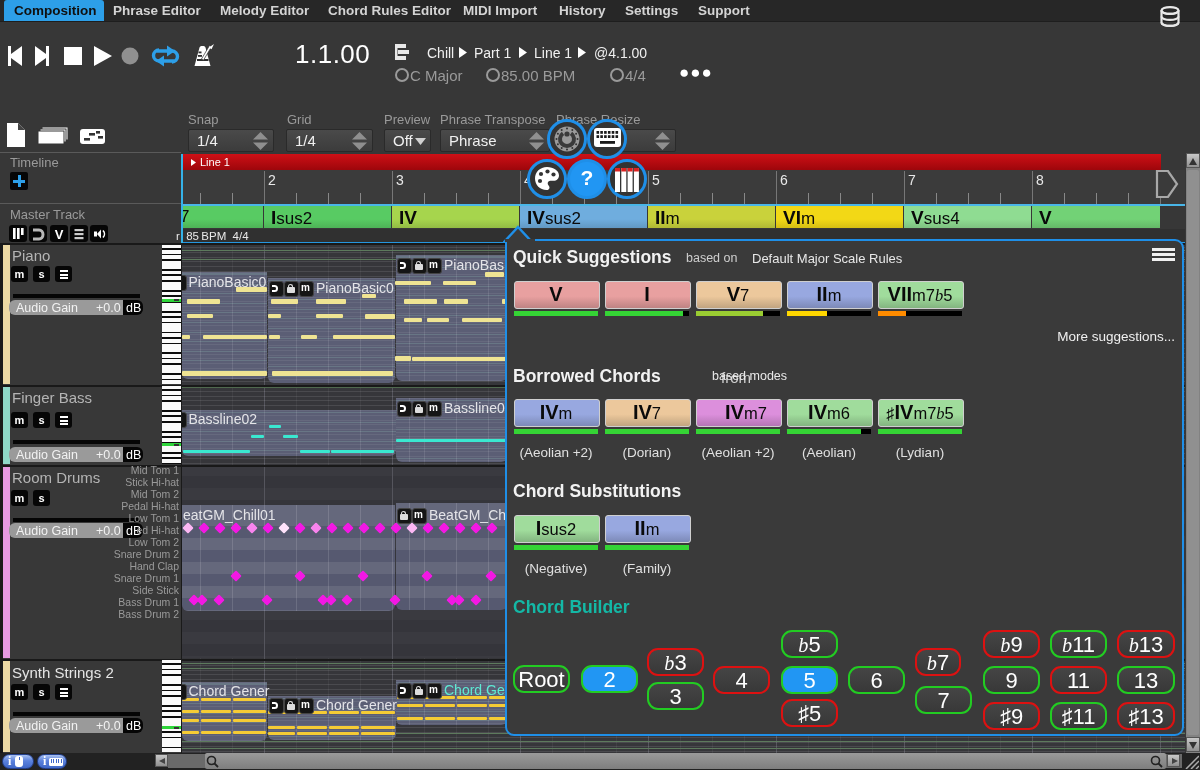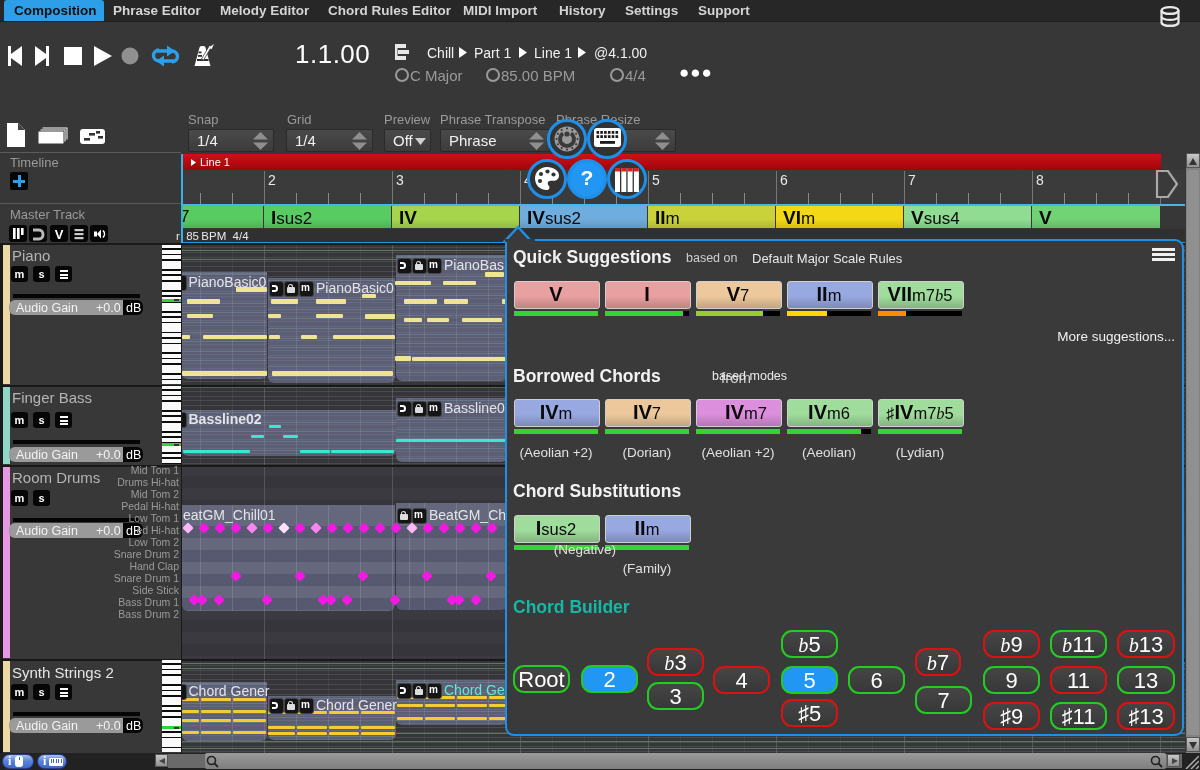--- a/index.html
+++ b/index.html
@@ -320,21 +320,21 @@
 <div class="abs" style="left:396px;top:398px;width:111px;height:64px;background:repeating-linear-gradient(90deg, rgba(255,255,255,0.10) 0 1px, transparent 1px 32px),repeating-linear-gradient(180deg, rgba(160,215,200,0.20) 0 1px, transparent 1px 9.6px),repeating-linear-gradient(180deg, rgba(255,255,255,0.07) 0 1px, transparent 1px 4.8px);background-position:28px 0, 0 2px, 0 0;border-radius:0 0 6px 6px;"></div>
 <div class="note" style="left:182.5px;top:449.5px;width:67px;height:3px;background:#3ae8d0;"></div>
 <div class="note" style="left:250.5px;top:435px;width:13.5px;height:3px;background:#3ae8d0;"></div>
 <div class="note" style="left:268.5px;top:425px;width:12.5px;height:3px;background:#3ae8d0;"></div>
 <div class="note" style="left:283px;top:435px;width:14.5px;height:3px;background:#3ae8d0;"></div>
 <div class="note" style="left:299.5px;top:449.5px;width:30.5px;height:3px;background:#3ae8d0;"></div>
 <div class="note" style="left:331px;top:449.5px;width:62.5px;height:3px;background:#3ae8d0;"></div>
 <div class="note" style="left:396px;top:438.5px;width:111px;height:3px;background:#3ae8d0;"></div>
 <div class="badge" style="left:171.5px;top:412px;width:13px;"></div>
 <div class="tx" style="left:171.5px;top:413px;width:13px;text-align:center;font-size:10px;font-weight:bold;color:#fff;line-height:12px;">m</div>
-<div class="tx" style="left:188.5px;top:411px;font-size:14px;color:#e4e4e8;font-weight:bold;">Bassline02</div>
+<div class="tx" style="left:188.5px;top:411px;font-size:14px;color:#e4e4e8;">Bassline02</div>
 <div class="badge" style="left:397px;top:401px;width:13px;"></div>
 <div class="abs" style="left:400px;top:404.5px;width:6px;height:7px;border:2px solid #fff;border-left:none;border-radius:0 5px 5px 0;box-sizing:border-box;"></div>
 <div class="badge" style="left:412px;top:401px;width:13px;"></div>
 <div class="abs" style="left:416px;top:403.5px;width:5px;height:4px;border:1.5px solid #ddd;border-bottom:none;border-radius:3px 3px 0 0;box-sizing:border-box;"></div>
 <div class="abs" style="left:414.5px;top:407px;width:8px;height:5.5px;background:#ddd;border-radius:1px;"></div>
 <div class="badge" style="left:427px;top:401px;width:13px;"></div>
 <div class="tx" style="left:427px;top:402px;width:13px;text-align:center;font-size:10px;font-weight:bold;color:#fff;line-height:12px;">m</div>
 <div class="tx" style="left:444px;top:400px;font-size:14px;color:#e4e4e8;">Bassline0</div>
 <div class="abs" style="left:182px;top:466px;width:1003px;height:192px;background:repeating-linear-gradient(180deg,#3a3a40 0 12px,#35353b 12px 24px);background-position:0 -2px;"></div>
 <div class="abs" style="left:264px;top:466px;width:1px;height:192px;background:#55555d;"></div>
@@ -519,21 +519,21 @@
 <div class="abs" style="left:9px;top:718px;width:114px;height:15px;background:#9a9a9a;border-radius:6px 0 0 6px;"></div>
 <div class="abs" style="left:123px;top:718px;width:20px;height:15px;background:#050505;border-radius:0 6px 6px 0;"></div>
 <div class="tx" style="left:16px;top:719px;font-size:12.5px;color:#f2f2f2;">Audio Gain</div>
 <div class="tx" style="left:96px;top:719px;font-size:12.5px;color:#f2f2f2;">+0.0</div>
 <div class="tx" style="left:126px;top:719px;font-size:12.5px;color:#fff;">dB</div>
 <div class="abs" style="left:0;top:243px;width:1185px;height:2px;background:#191919;"></div>
 <div class="abs" style="left:0;top:384.5px;width:1185px;height:2px;background:#191919;"></div>
 <div class="abs" style="left:0;top:464.5px;width:1185px;height:2px;background:#191919;"></div>
 <div class="abs" style="left:0;top:658.5px;width:1185px;height:2px;background:#191919;"></div>
 <div class="tx" style="left:0px;top:463.5px;width:179px;text-align:right;font-size:10.5px;color:#9a9a9a;">Mid Tom 1</div>
-<div class="tx" style="left:0px;top:475.5px;width:179px;text-align:right;font-size:10.5px;color:#9a9a9a;">Drums Hi-hat</div>
+<div class="tx" style="left:0px;top:475.5px;width:179px;text-align:right;font-size:10.5px;color:#9a9a9a;">Stick Hi-hat</div>
 <div class="tx" style="left:0px;top:487.5px;width:179px;text-align:right;font-size:10.5px;color:#9a9a9a;">Mid Tom 2</div>
 <div class="tx" style="left:0px;top:499.5px;width:179px;text-align:right;font-size:10.5px;color:#9a9a9a;">Pedal Hi-hat</div>
 <div class="tx" style="left:0px;top:511.5px;width:179px;text-align:right;font-size:10.5px;color:#9a9a9a;">Low Tom 1</div>
 <div class="tx" style="left:0px;top:523.5px;width:179px;text-align:right;font-size:10.5px;color:#9a9a9a;">ed Hi-hat</div>
 <div class="tx" style="left:0px;top:535.5px;width:179px;text-align:right;font-size:10.5px;color:#9a9a9a;">Low Tom 2</div>
 <div class="tx" style="left:0px;top:547.5px;width:179px;text-align:right;font-size:10.5px;color:#9a9a9a;">Snare Drum 2</div>
 <div class="tx" style="left:0px;top:559.5px;width:179px;text-align:right;font-size:10.5px;color:#9a9a9a;">Hand Clap</div>
 <div class="tx" style="left:0px;top:571.5px;width:179px;text-align:right;font-size:10.5px;color:#9a9a9a;">Snare Drum 1</div>
 <div class="tx" style="left:0px;top:583.5px;width:179px;text-align:right;font-size:10.5px;color:#9a9a9a;">Side Stick</div>
 <div class="tx" style="left:0px;top:595.5px;width:179px;text-align:right;font-size:10.5px;color:#9a9a9a;">Bass Drum 1</div>
@@ -614,21 +614,21 @@
 <div class="tx" style="left:860px;top:445px;width:120px;text-align:center;font-size:13.5px;color:#e0e0e0;">(Lydian)</div>
 <div class="tx" style="left:513px;top:481px;font-size:17.5px;font-weight:bold;color:#f2f2f2;">Chord Substitutions</div>
 <div class="chordbtn" style="left:514px;top:515px;width:84px;background:linear-gradient(#a0dc9c,#a0dc9c 55%,rgba(0,0,0,0.18)),#a0dc9c;"></div>
 <div class="tx" style="left:514px;top:517px;width:84px;text-align:center;color:#0a0a0a;"><b style="font-size:20px;">I</b><span style="font-size:16.5px;">sus2</span></div>
 <div class="chordbtn" style="left:605px;top:515px;width:84px;background:linear-gradient(#98a8e0,#98a8e0 55%,rgba(0,0,0,0.18)),#98a8e0;"></div>
 <div class="tx" style="left:605px;top:517px;width:84px;text-align:center;color:#0a0a0a;"><b style="font-size:20px;">II</b><span style="font-size:16.5px;">m</span></div>
 <div class="underl" style="left:514px;top:545px;width:84px;"></div>
 <div class="abs" style="left:514px;top:545px;width:84.0px;height:5px;background:#35d435;"></div>
 <div class="underl" style="left:605px;top:545px;width:84px;"></div>
 <div class="abs" style="left:605px;top:545px;width:84.0px;height:5px;background:#35d435;"></div>
-<div class="tx" style="left:496px;top:542px;width:120px;text-align:right;font-size:13.5px;color:#e0e0e0;">(Negative)</div>
+<div class="tx" style="left:496px;top:561px;width:120px;text-align:center;font-size:13.5px;color:#e0e0e0;">(Negative)</div>
 <div class="tx" style="left:587px;top:561px;width:120px;text-align:center;font-size:13.5px;color:#e0e0e0;">(Family)</div>
 <div class="tx" style="left:513px;top:597px;font-size:17.5px;font-weight:bold;color:#14b8a6;">Chord Builder</div>
 <div class="cb-pill" style="left:513px;top:665px;width:57px;border:2.5px solid #22cc22;background:linear-gradient(#454545,#383838);">Root</div>
 <div class="cb-pill" style="left:581px;top:665px;width:57px;border:2.5px solid #22cc22;background:#2196f3;">2</div>
 <div class="cb-pill" style="left:647px;top:648px;width:57px;border:2.5px solid #dd1111;background:linear-gradient(#454545,#383838);"><i class="fl">b</i>3</div>
 <div class="cb-pill" style="left:647px;top:682px;width:57px;border:2.5px solid #22cc22;background:linear-gradient(#454545,#383838);">3</div>
 <div class="cb-pill" style="left:713px;top:666px;width:57px;border:2.5px solid #dd1111;background:linear-gradient(#454545,#383838);">4</div>
 <div class="cb-pill" style="left:781px;top:630px;width:57px;border:2.5px solid #22cc22;background:linear-gradient(#454545,#383838);"><i class="fl">b</i>5</div>
 <div class="cb-pill" style="left:781px;top:666px;width:57px;border:2.5px solid #22cc22;background:#2196f3;">5</div>
 <div class="cb-pill" style="left:781px;top:699px;width:57px;border:2.5px solid #dd1111;background:linear-gradient(#454545,#383838);">♯5</div>

